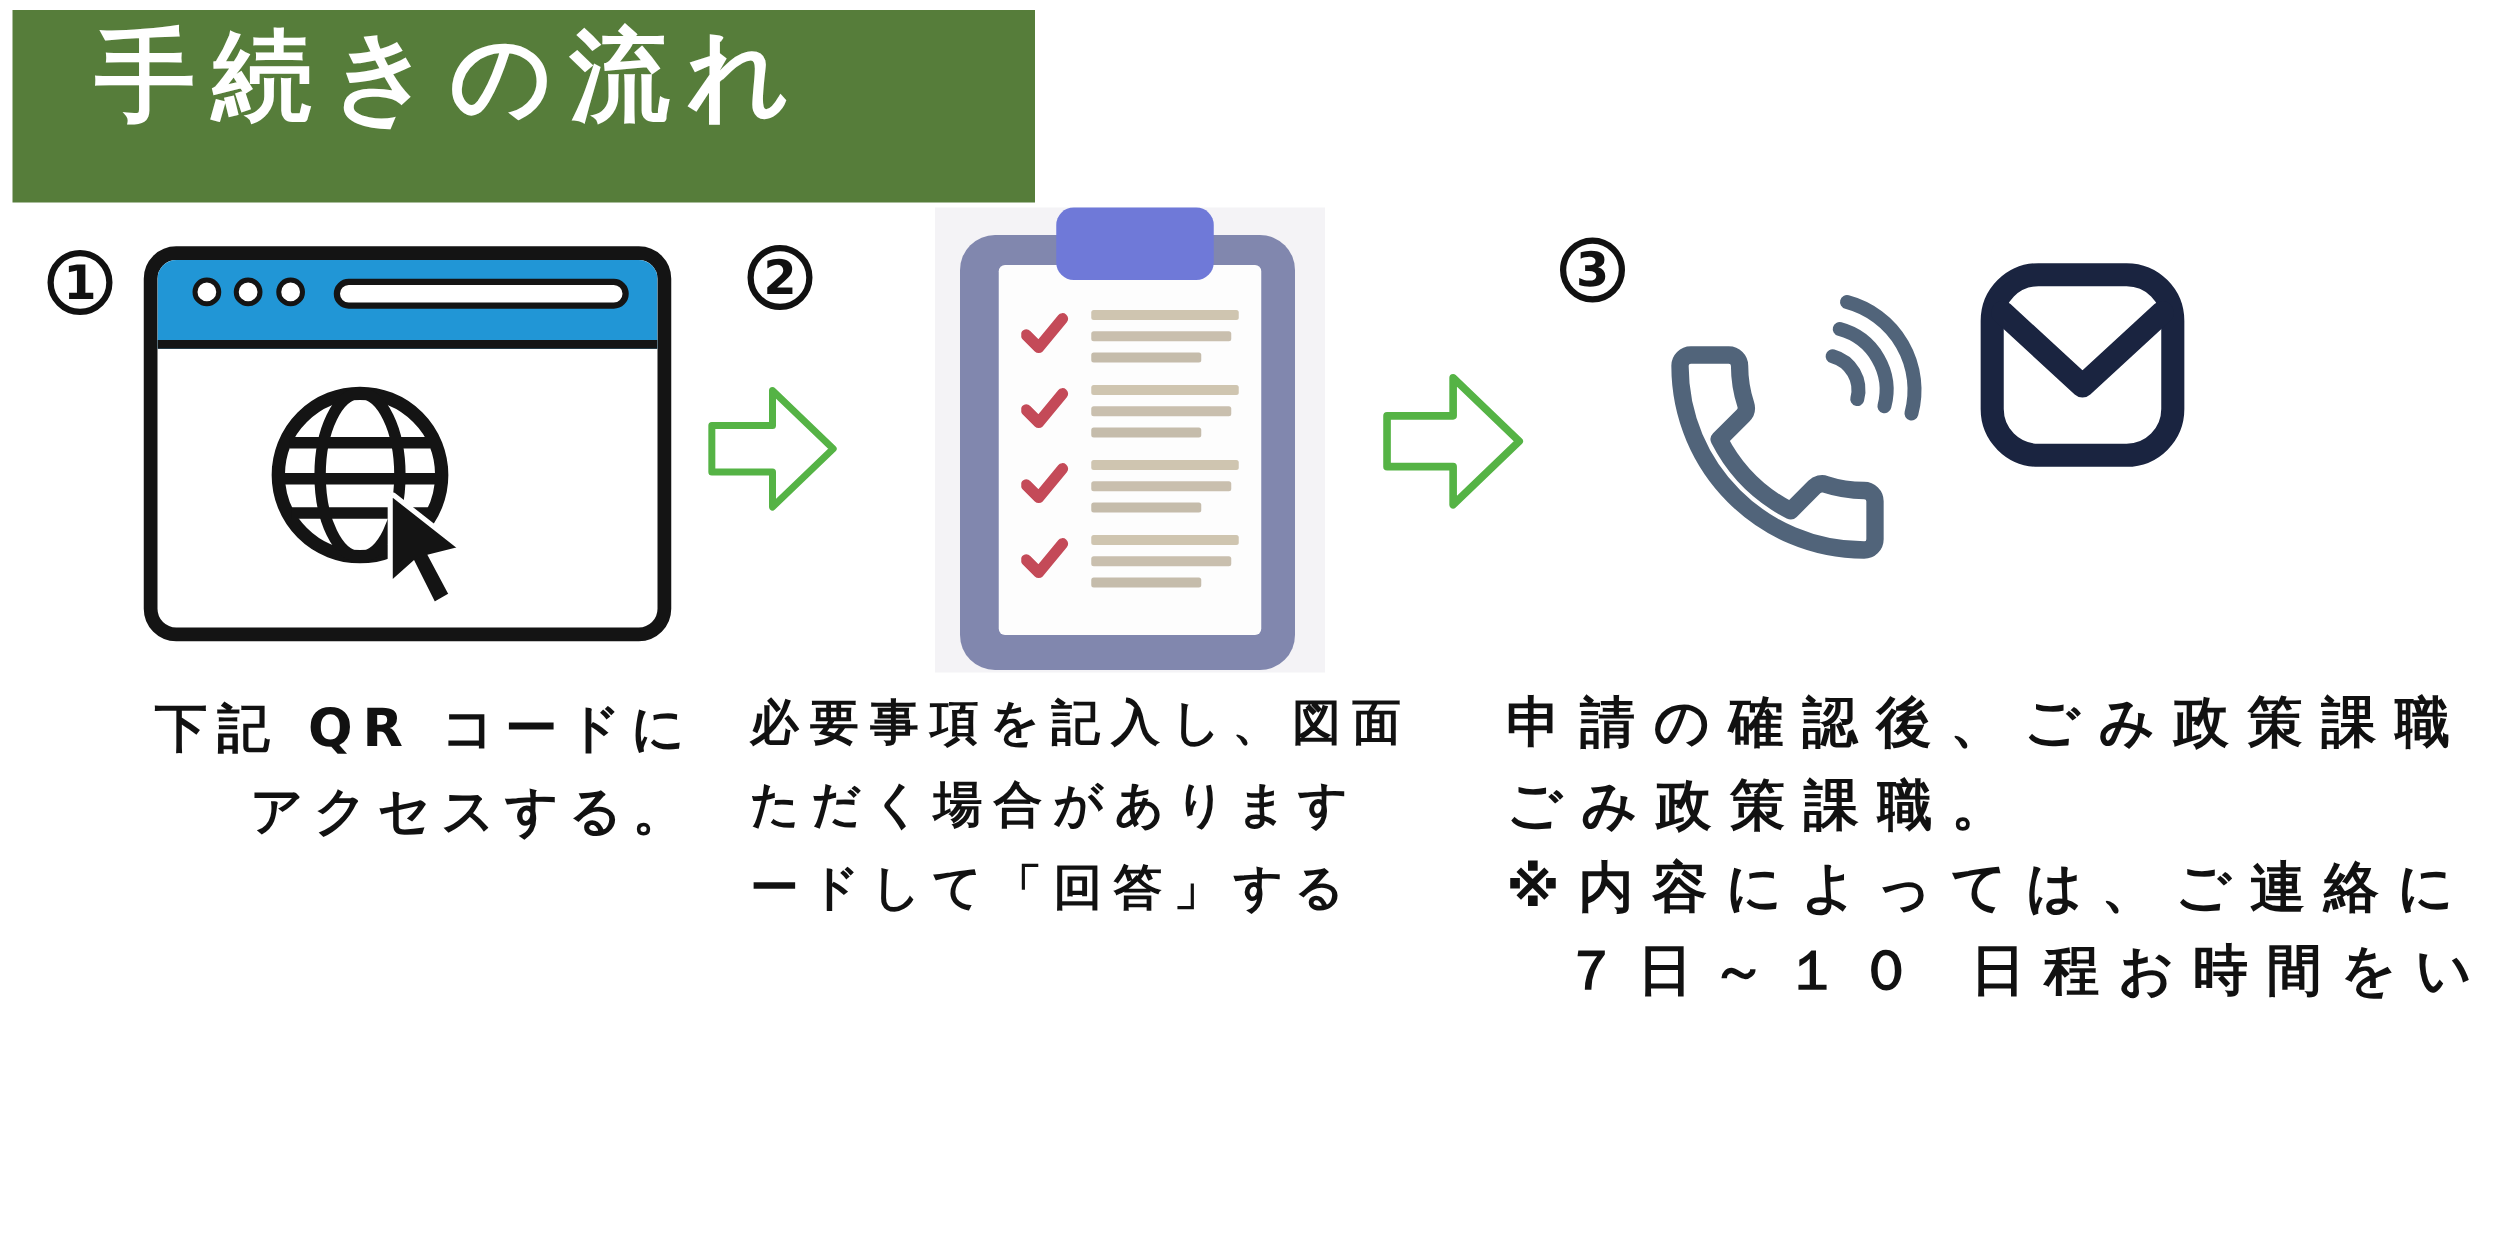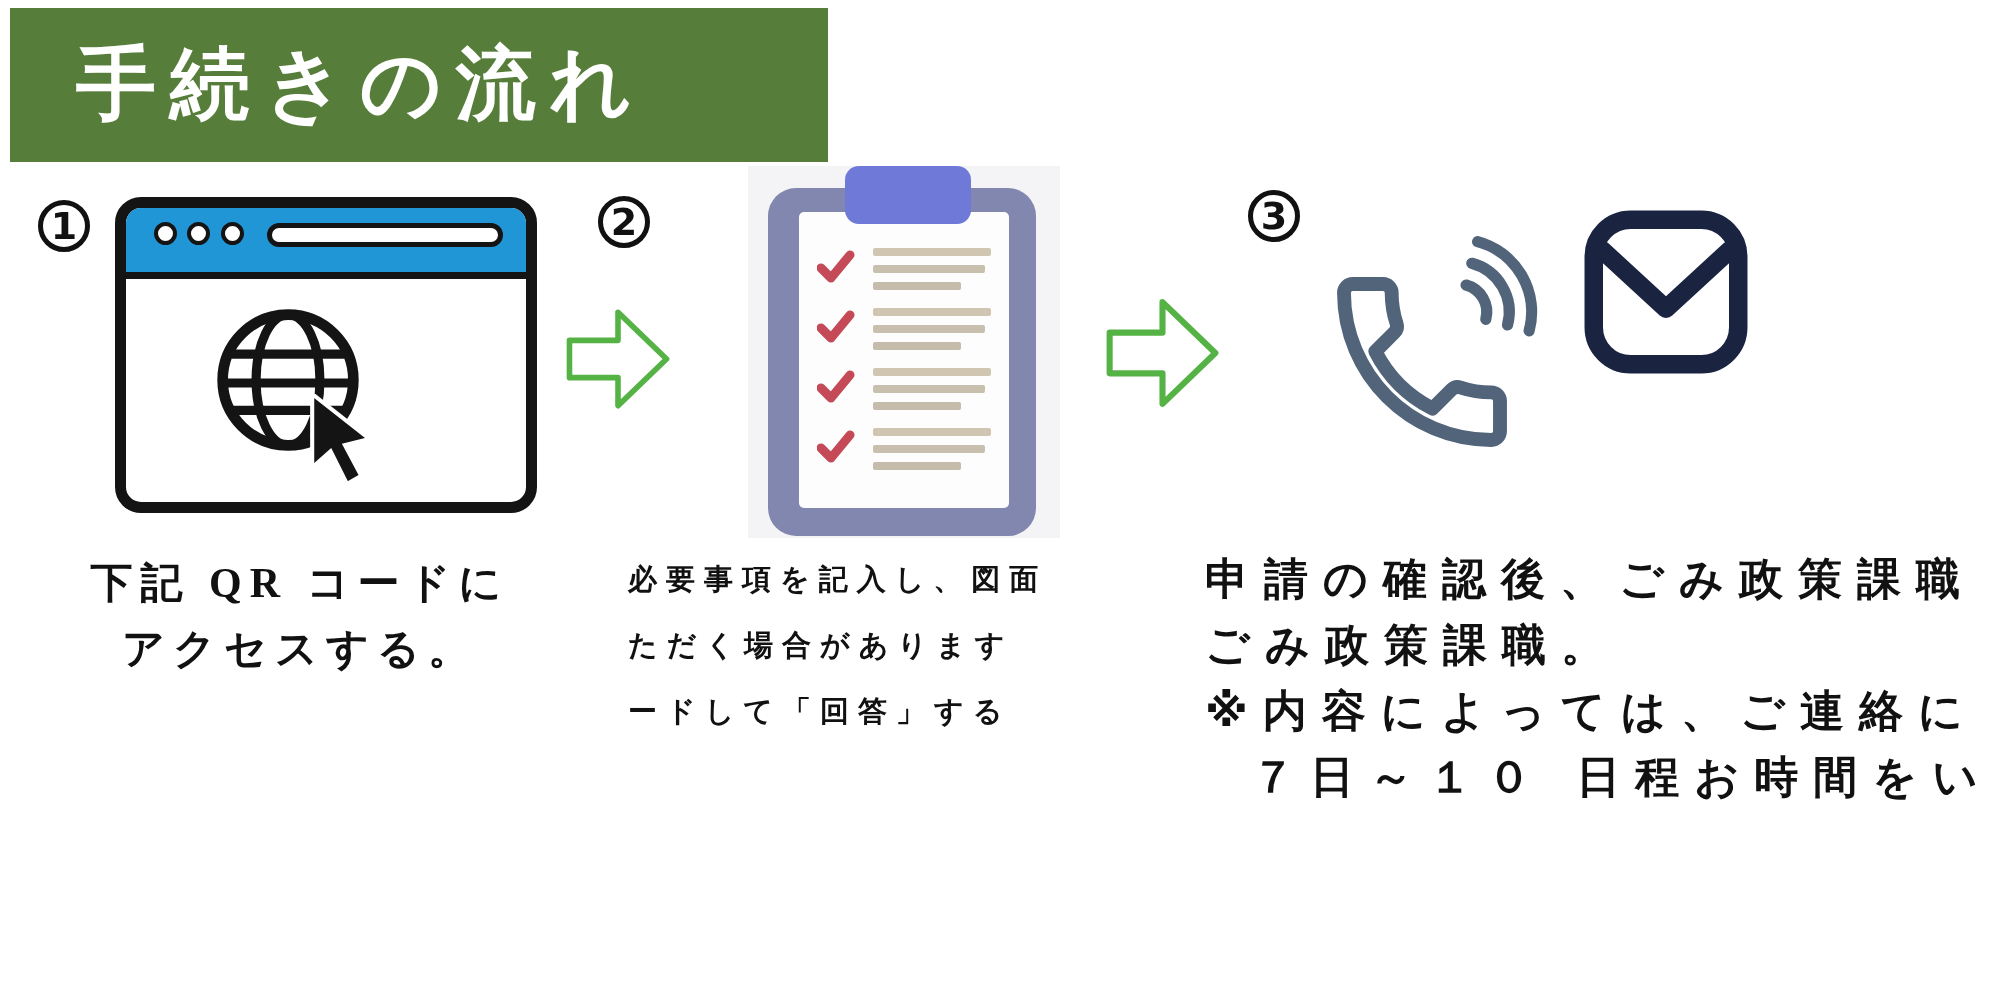--- a/index.html
+++ b/index.html
@@ -3,21 +3,21 @@
 <meta charset="utf-8">
 <style>
   html,body{margin:0;padding:0;background:#ffffff;}
   .canvas{
     position:relative;width:2000px;height:991px;background:#ffffff;overflow:hidden;
     font-family:"DejaVu Sans","Liberation Sans",sans-serif;color:#111;
   }
   
   .banner{
     position:absolute;left:10px;top:8px;width:818px;height:154px;
-    background:#567d3a;display:flex;align-items:center;
+    background:#567d3a;display:flex;align-items:flex-start;
   }
   .banner .title{
     color:#ffffff;font-size:80px;font-weight:bold;letter-spacing:14px;
     padding-left:66px;white-space:nowrap;
   }
   
   .stepnum{
     position:absolute;width:52px;height:52px;border:5px solid #111;border-radius:50%;
     display:flex;align-items:center;justify-content:center;
     font-size:38px;font-weight:bold;background:#fff;box-sizing:border-box;
@@ -75,22 +75,22 @@
   .check-line.w3{width:88px;background:#c5bcab;}
   .check-group.g1{top:34px;} .check-group.g2{top:94px;}
   .check-group.g3{top:154px;} .check-group.g4{top:214px;}
   
   .phone{position:absolute;left:1318px;top:258px;width:208px;height:208px;}
   .waves{position:absolute;left:1442px;top:228px;width:112px;height:112px;}
   .mail{position:absolute;left:1582px;top:208px;width:168px;height:168px;}
   
   .caption{position:absolute;font-weight:bold;color:#111;}
   .caption .line{display:block;white-space:nowrap;}
-  .cap1{left:60px;top:550px;width:480px;text-align:center;font-size:42px;line-height:66px;letter-spacing:8px;font-family:Liberation Serif, serif;}
-  .cap2{left:628px;top:546px;width:580px;font-size:29px;line-height:66px;letter-spacing:9px;}
+  .cap1{left:76px;top:550px;width:480px;text-align:right;font-size:42px;line-height:66px;letter-spacing:8px;}
+  .cap2{left:600px;top:546px;width:580px;font-size:39px;line-height:66px;letter-spacing:9px;}
   .cap3{left:1185px;top:546px;width:810px;font-size:44px;line-height:66px;letter-spacing:15px;margin-left:20px;}
   .cap3 .line.indent{padding-left:46px;}
 </style>
 </head>
 <body>
 
 <div class="canvas">
 
   <div class="banner">
     <div class="title">手続きの流れ</div>

